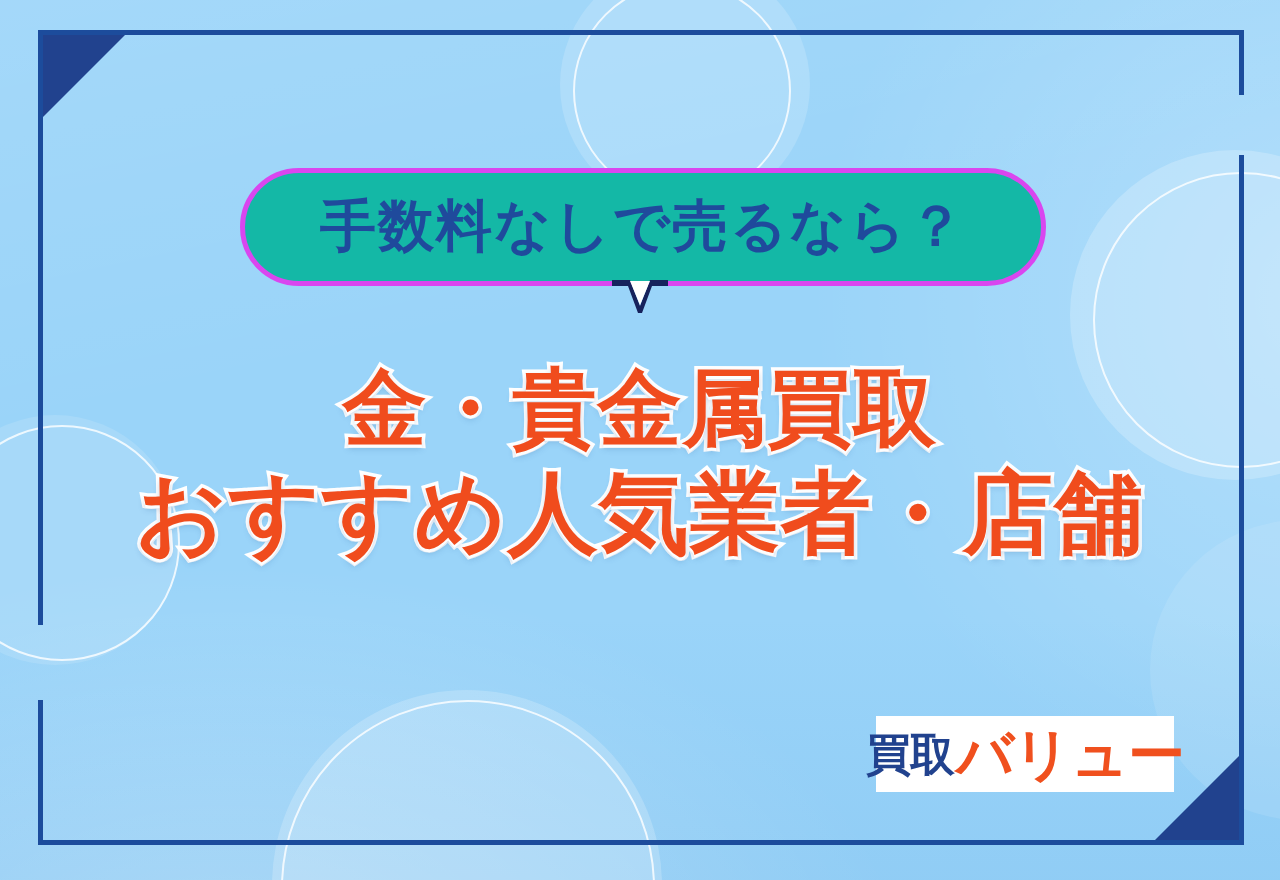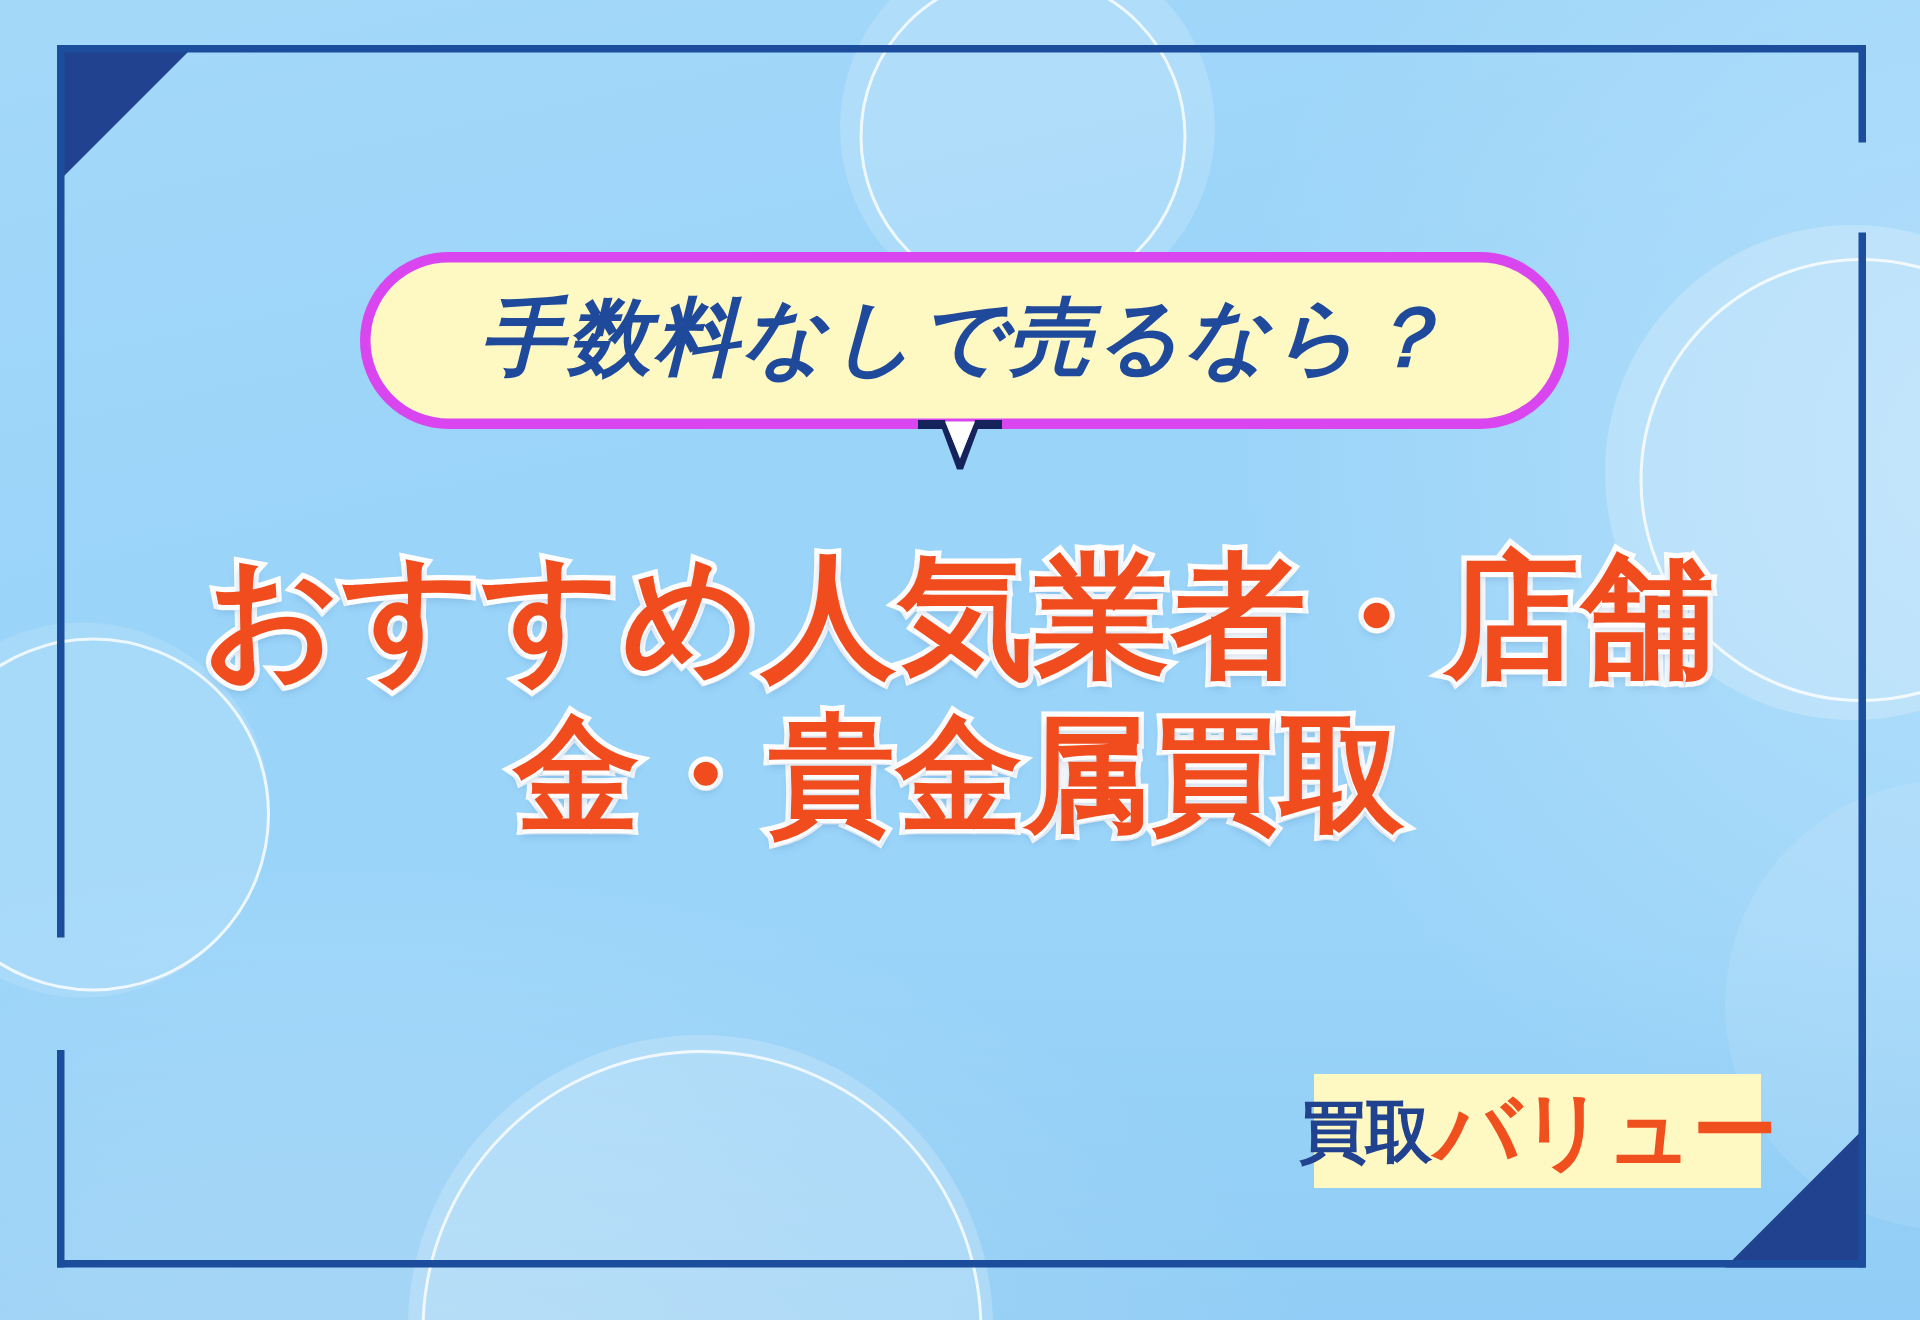--- a/index.html
+++ b/index.html
@@ -137,28 +137,27 @@
   .bubble-wrap {
     position: absolute;
     left: 240px;
     top: 168px;
     width: 806px;
     height: 118px;
   }
   .bubble {
     position: absolute;
     inset: 0;
-    background: #fef9c3;
-    border: 7px solid #d946ef;
+    background: #14b8a6;
+    border: 5px solid #d946ef;
     border-radius: 60px;
     box-sizing: border-box;
     display: flex;
     align-items: center;
     justify-content: center;
-    font-style: italic;
   }
   .bubble-text {
     color: #1f4a9c;
     font-family: "DejaVu Sans", "Liberation Sans", sans-serif;
     font-weight: 700;
     font-size: 56px;
     letter-spacing: 2px;
     line-height: 1;
     white-space: nowrap;
     transform: translateY(-1px);
@@ -201,21 +200,21 @@
     font-size: 90px;
   }
 
   
   .logo-box {
     position: absolute;
     left: 876px;
     top: 716px;
     width: 298px;
     height: 76px;
-    background: #fef9c3;
+    background: #ffffff;
     display: flex;
     align-items: center;
     justify-content: center;
     gap: 2px;
   }
   .logo-kaitori {
     color: #21428e;
     font-family: "DejaVu Sans", "Liberation Sans", sans-serif;
     font-weight: 700;
     font-size: 45px;
@@ -269,22 +268,22 @@
     </div>
     <div class="bubble-tail">
       <svg width="56" height="34" viewBox="0 0 56 34" xmlns="http://www.w3.org/2000/svg">
         <path d="M0 0 L18 0 L28 26 L38 0 L56 0 L56 6 L40 6 L30 33 L26 33 L16 6 L0 6 Z" fill="#16225c"></path>
         <path d="M18 1 L28 25 L38 1 Z" fill="#ffffff"></path>
       </svg>
     </div>
   </div>
 
   <div class="headline">
+    <span class="headline-line l1">金・貴金属買取</span>
     <span class="headline-line l2">おすすめ人気業者・店舗</span>
-    <span class="headline-line l1">金・貴金属買取</span>
   </div>
 
   <div class="logo-box">
     <span class="logo-kaitori">買取</span>
     <span class="logo-value">バリュー</span>
   </div>
 
 </div>
 
 </body></html>

